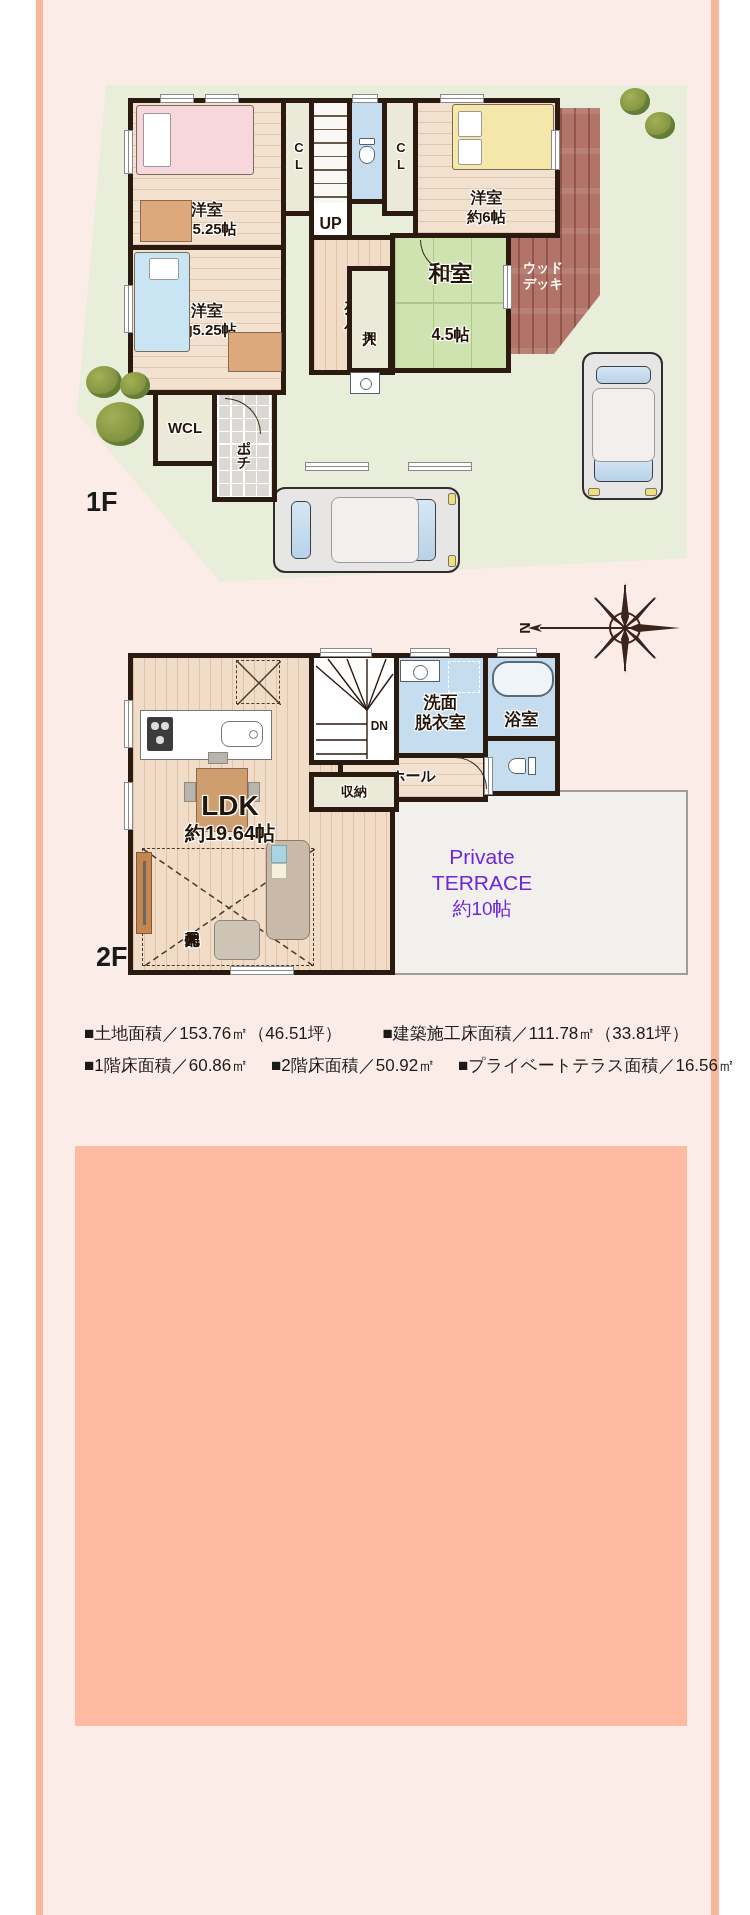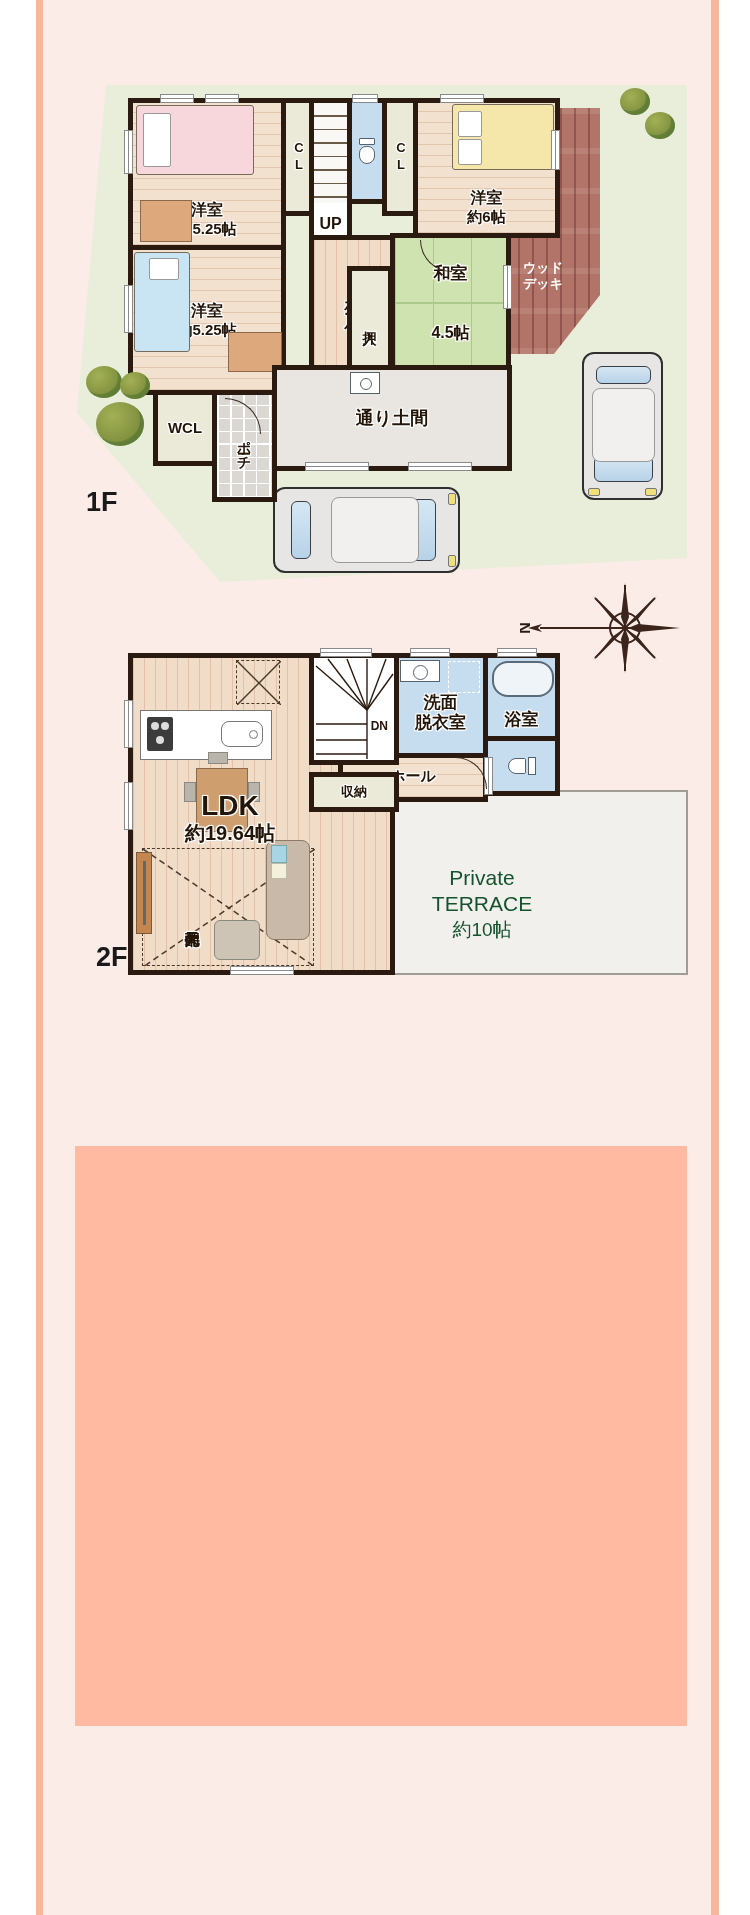--- a/index.html
+++ b/index.html
@@ -46,21 +46,21 @@
   .win{position:absolute;background:#fff;border:1px solid #8a8a8a;box-sizing:border-box;}
   .win-h{background-image:linear-gradient(#8a8a8a,#8a8a8a);background-size:100% 1px;background-position:0 50%;background-repeat:no-repeat;}
   .win-v{background-image:linear-gradient(#8a8a8a,#8a8a8a);background-size:1px 100%;background-position:50% 0;background-repeat:no-repeat;}
   .arc{position:absolute;box-sizing:border-box;}
   .bed{position:absolute;box-sizing:border-box;border:1.5px solid #7a6a5a;border-radius:3px;}
   .pillow{position:absolute;background:#fff;border:1px solid #999;border-radius:2px;}
   .furn{position:absolute;box-sizing:border-box;}
   .floorlabel{position:absolute;font-size:27px;font-weight:bold;color:#1a1a1a;}
   .terrace{position:absolute;left:393px;top:790px;width:295px;height:185px;background:#f2f0ed;
            border:2px solid #a09c96;box-sizing:border-box;}
-  .terrlabel{position:absolute;left:12px;top:52px;width:150px;text-align:center;color:#14532d;line-height:1.25;margin-top:21px;}
+  .terrlabel{position:absolute;left:12px;top:52px;width:150px;text-align:center;color:#6d28d9;line-height:1.25;}
   .dash{position:absolute;border:1.5px dashed #4a3a2a;box-sizing:border-box;}
   .specs{position:absolute;left:84px;top:1022px;width:640px;color:#1a1a1a;font-size:17px;}
   .specline{margin-bottom:9px;white-space:nowrap;}
   .specline.l1 .spec-item{margin-right:36px;}
   .specline.l2 .spec-item{margin-right:18px;}
   .panel{position:absolute;left:75px;top:1146px;width:612px;height:580px;background:#ffbaa1;}
   .car{position:absolute;background:#e7e6e4;border:2px solid #2f2f2f;border-radius:12px;box-sizing:border-box;}
   .glass{position:absolute;background:linear-gradient(180deg,#d6e7f4,#b7d2e8);border:1.5px solid #3a3f46;border-radius:6px;}
   .roofp{position:absolute;background:#f1f0ee;border:1px solid #9a9a98;}
   .lamp{position:absolute;background:#f0e07a;border:1px solid #777;border-radius:2px;}
@@ -132,21 +132,21 @@
   <div class="bed" style="left:452px;top:104px;width:102px;height:66px;background:#f5e7a9;">
     <div class="pillow" style="left:5px;top:6px;width:22px;height:24px;"></div>
     <div class="pillow" style="left:5px;top:34px;width:22px;height:24px;"></div>
   </div>
 
   <div class="room wood-v" style="left:309px;top:235px;width:86px;height:140px;">
     <div class="halo vtx" style="font-size:16px;">ホール</div>
   </div>
 
   <div class="room tatami" style="left:390px;top:233px;width:121px;height:140px;">
-    <div class="halo" style="font-size:17px;">和室</div>
+    <div class="halo" style="font-size:22px;">和室</div>
     <div class="halo" style="font-size:16px;margin-top:40px;">4.5帖</div>
   </div>
 
   <div class="room closetfloor" style="left:347px;top:266px;width:46px;height:107px;">
     <div class="halo vtx" style="font-size:14px;">押入</div>
   </div>
 
   <div class="room wood-h" style="left:128px;top:245px;width:158px;height:150px;">
     <div class="halo" style="font-size:16px;">洋室</div>
     <div class="halo" style="font-size:15px;">約5.25帖</div>
@@ -157,23 +157,20 @@
   <div class="furn" style="left:228px;top:332px;width:54px;height:40px;background:#dca87c;border:1px solid #8a6a4a;"></div>
 
   <div class="room closetfloor" style="left:153px;top:390px;width:64px;height:76px;">
     <div class="halo" style="font-size:15px;">WCL</div>
   </div>
 
   <div class="room porchfloor" style="left:212px;top:390px;width:65px;height:112px;">
     <div class="halo vtx" style="font-size:14px;">ポーチ</div>
   </div>
 
-  <div class="room domafloor" style="left:272px;top:365px;width:240px;height:106px;">
-    <div class="halo" style="font-size:18px;">通り土間</div>
-  </div>
   <div class="fix" style="left:350px;top:372px;width:30px;height:22px;">
     <div style="position:absolute;left:9px;top:5px;width:10px;height:10px;border:1.5px solid #55616d;border-radius:50%;"></div>
   </div>
 
   <div class="win win-h" style="left:160px;top:94px;width:34px;height:9px;"></div>
   <div class="win win-h" style="left:205px;top:94px;width:34px;height:9px;"></div>
   <div class="win win-h" style="left:352px;top:94px;width:26px;height:9px;"></div>
   <div class="win win-h" style="left:440px;top:94px;width:44px;height:9px;"></div>
   <div class="win win-v" style="left:124px;top:130px;width:9px;height:44px;"></div>
   <div class="win win-v" style="left:124px;top:285px;width:9px;height:48px;"></div>
@@ -318,15 +315,26 @@
   <div class="win win-h" style="left:410px;top:648px;width:40px;height:9px;"></div>
   <div class="win win-h" style="left:497px;top:648px;width:40px;height:9px;"></div>
   <div class="win win-v" style="left:124px;top:700px;width:9px;height:48px;"></div>
   <div class="win win-v" style="left:124px;top:782px;width:9px;height:48px;"></div>
   <div class="win win-h" style="left:230px;top:966px;width:64px;height:9px;"></div>
   <div class="win win-v" style="left:484px;top:757px;width:9px;height:38px;"></div>
   <div class="arc" style="left:455px;top:757px;width:32px;height:32px;border-top:1.5px solid #3a2a1a;border-right:1.5px solid #3a2a1a;border-radius:0 100% 0 0;"></div>
 
   <div class="floorlabel" style="left:96px;top:942px;">2F</div>
 
+  <div class="specs">
+    <div class="specline l1">
+      <span class="spec-item">■土地面積／153.76㎡（46.51坪）</span>
+      <span class="spec-item">■建築施工床面積／111.78㎡（33.81坪）</span>
+    </div>
+    <div class="specline l2">
+      <span class="spec-item">■1階床面積／60.86㎡</span>
+      <span class="spec-item">■2階床面積／50.92㎡</span>
+      <span class="spec-item">■プライベートテラス面積／16.56㎡</span>
+    </div>
+  </div>
 
   <div class="panel"></div>
 </div>
 
 </body></html>

